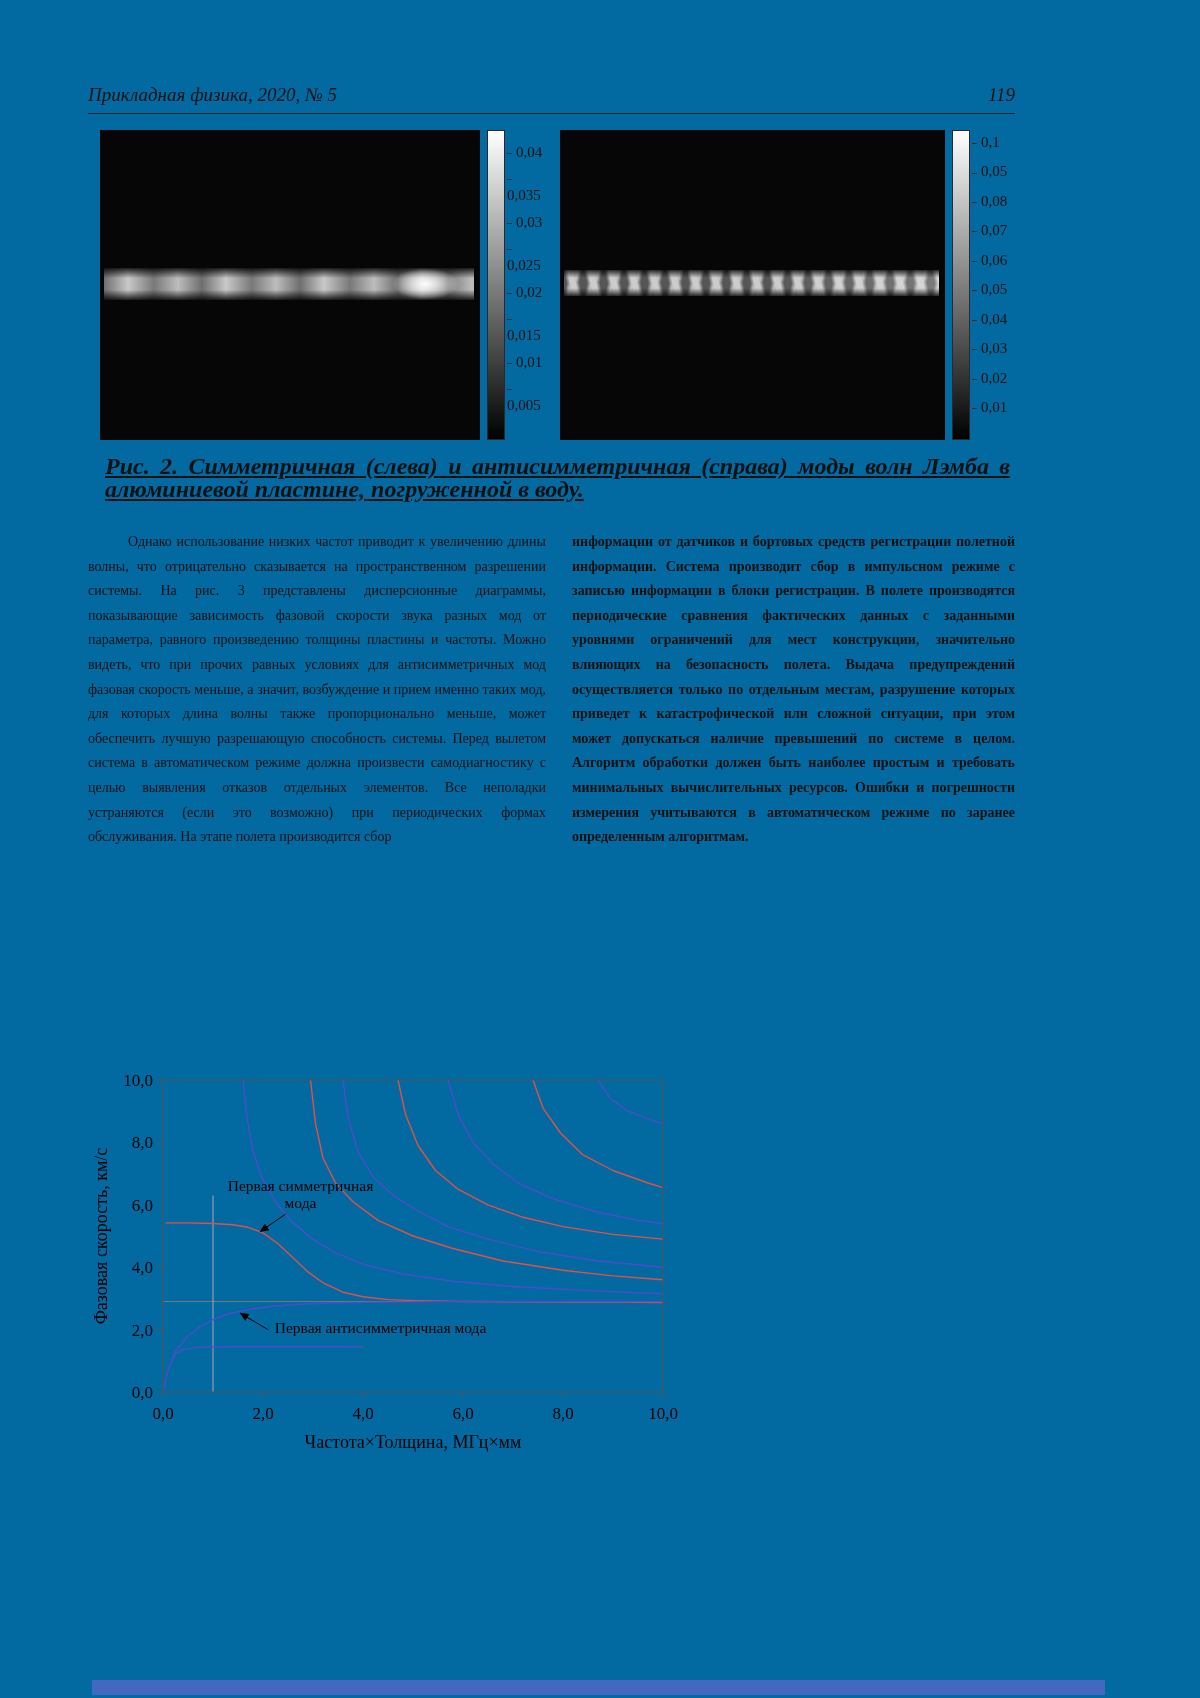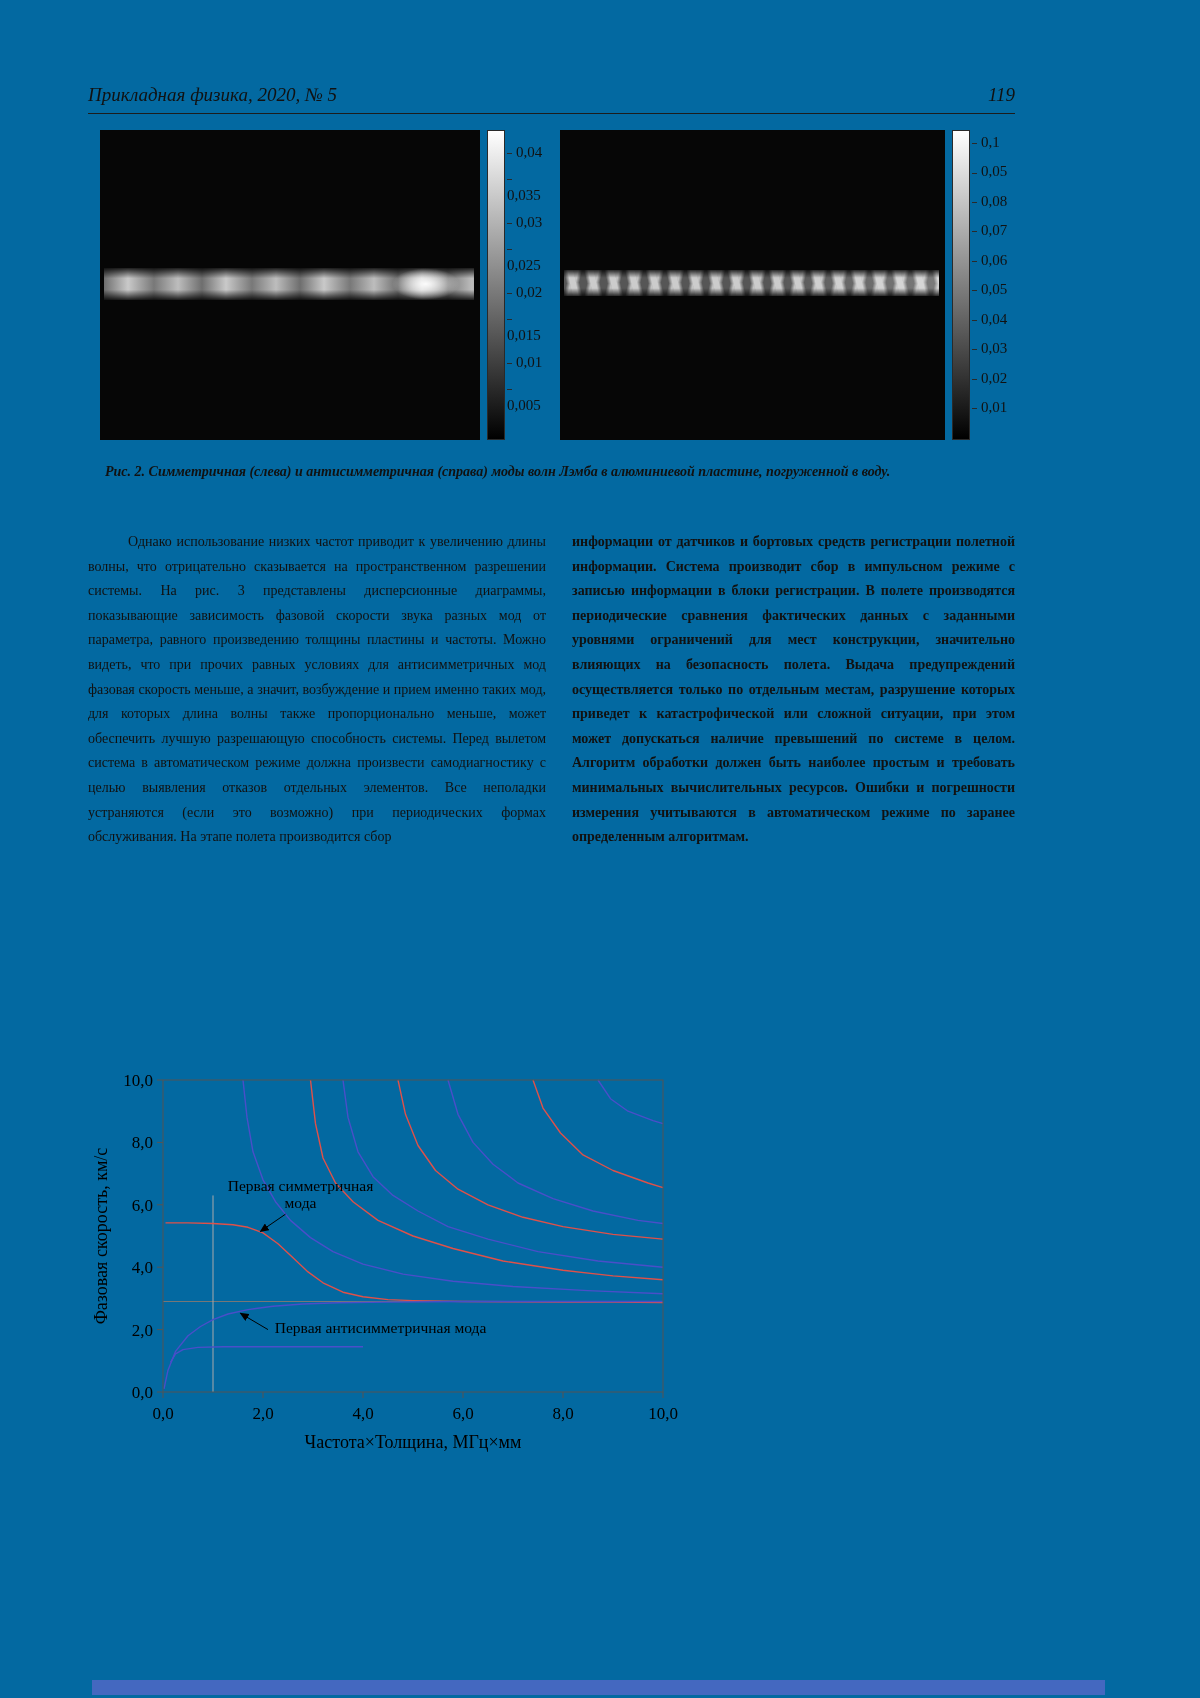--- a/index.html
+++ b/index.html
@@ -41,21 +41,21 @@
                  background:linear-gradient(to bottom,#ffffff 0%,#000000 100%);
                  border:1px solid #2a2a2a; }
   .cb-ticks { position:absolute; left:20px; top:0; height:310px; display:flex;
               flex-direction:column; justify-content:space-between; font-size:15px; }
   .cb-left  .cb-ticks { padding:14px 0 26px 0; }
   .cb-right .cb-ticks { padding:4px 0 24px 0; }
   .cb-tick::before { content:""; display:inline-block; width:5px; height:1px;
                      background:#2a2a2a; vertical-align:middle; margin-right:4px; }
 
   
-  .fig-caption { font-weight:bold; font-style:italic; font-size:14px; line-height:33px; }
+  .fig-caption { font-weight:bold; font-style:italic; font-size:24px; line-height:23px;text-decoration:underline; }
   .fig2-caption { position:absolute; left:105px; top:455px; width:905px; text-align:justify; }
   .fig3-caption { position:absolute; left:710px; top:1218px; width:312px; text-align:justify; }
 
   
   .body-col { position:absolute; top:530px; font-size:14px; line-height:24.6px; text-align:justify; }
   .col-left  { left:88px;  width:458px; text-indent:40px; }
   .col-right { left:572px; width:443px;font-weight:bold; }
 
   
   #dispersion-svg { position:absolute; left:85px; top:1062px; }

